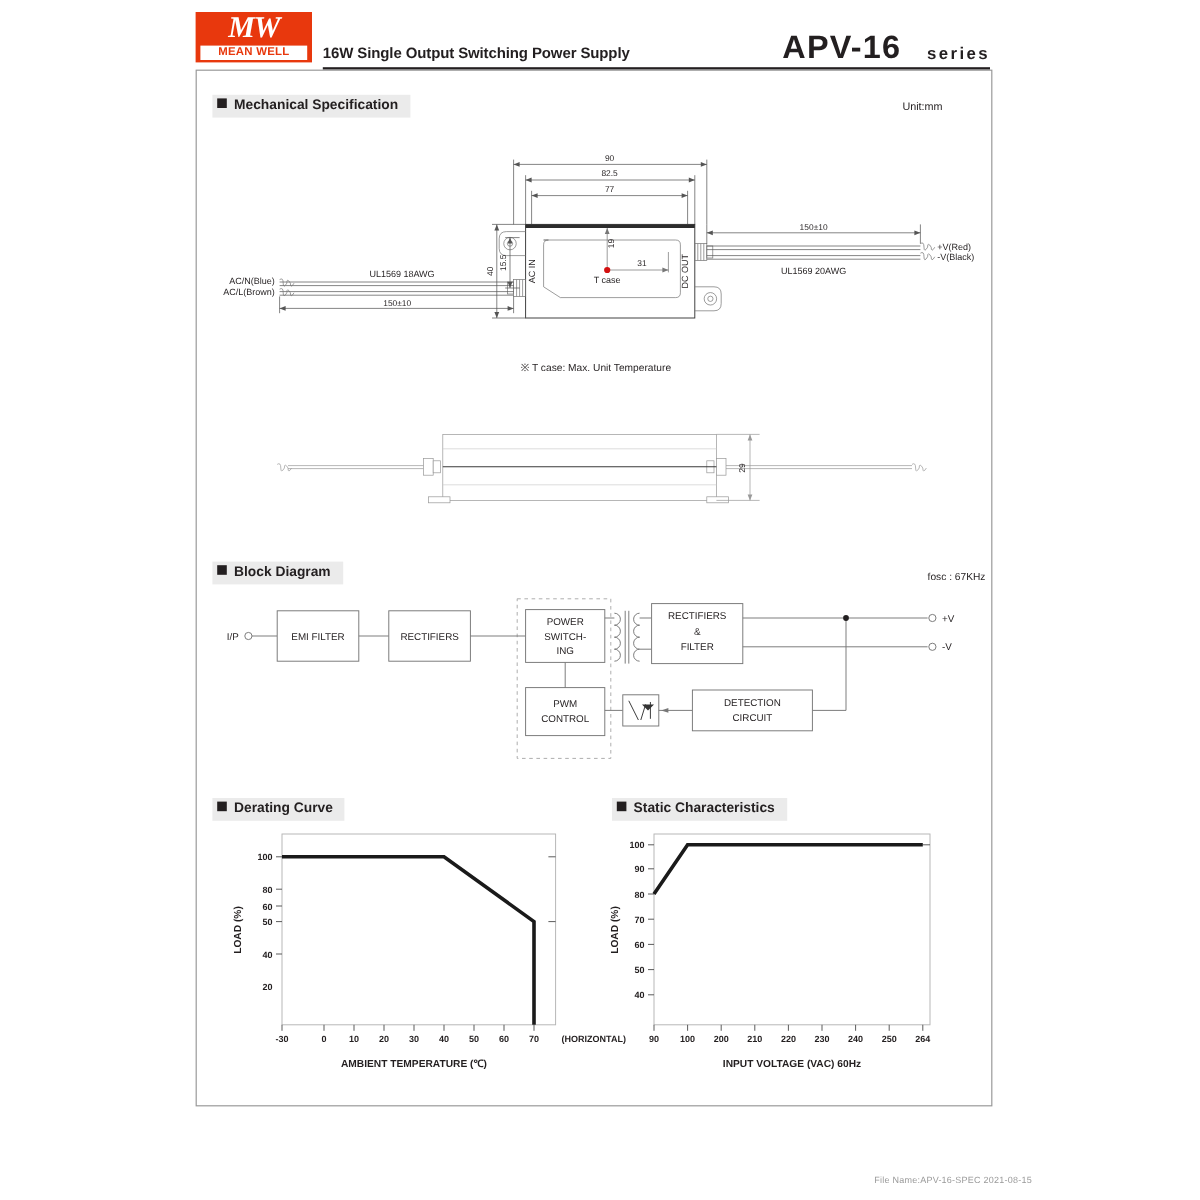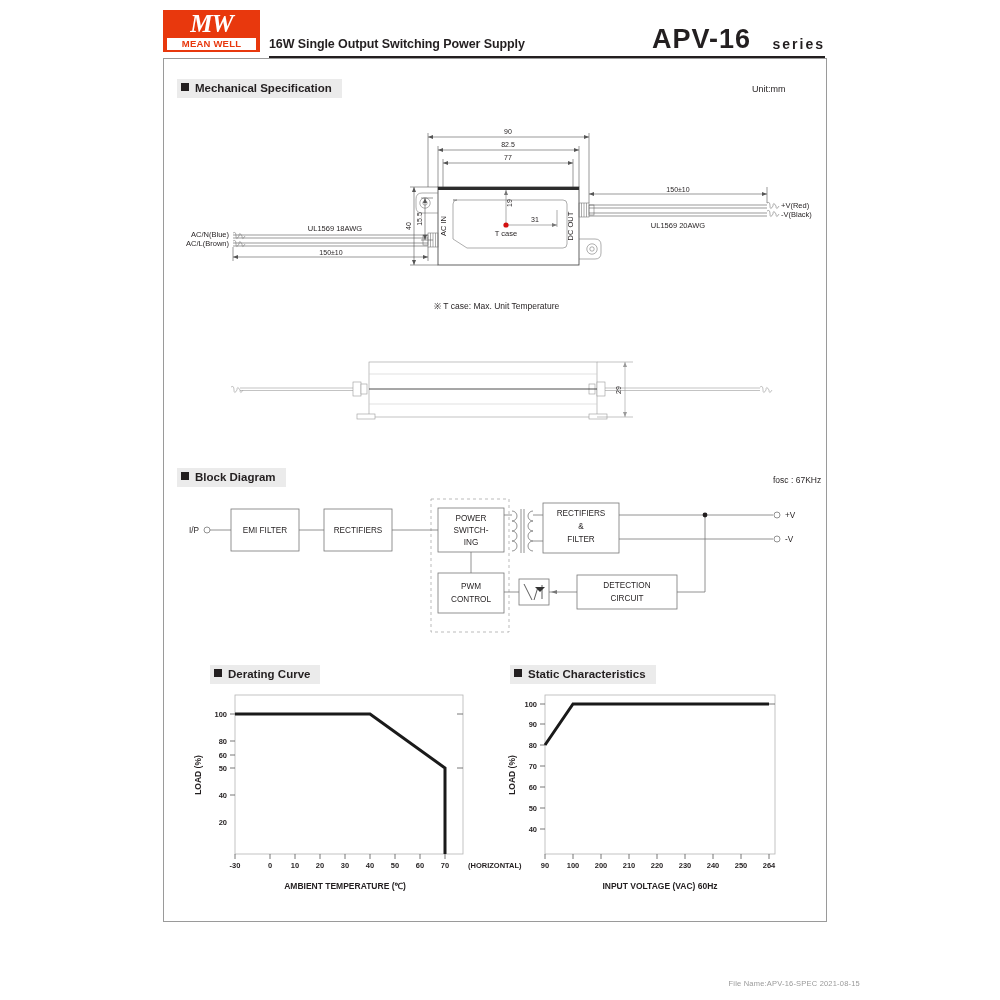--- a/index.html
+++ b/index.html
@@ -335,21 +335,21 @@
       </g>
     </g>
     <line x1="364" y1="97" x2="392" y2="97" stroke="#777" stroke-width="0.8"></line>
     <path d="M372 95 l-6 2 l6 2 z" fill="#777" stroke="none"></path>
 
     <rect x="392" y="80" width="100" height="34" fill="#ffffff" stroke="#777" stroke-width="0.8"></rect>
     <text class="blk-txt" x="442" y="93" text-anchor="middle">DETECTION</text>
     <text class="blk-txt" x="442" y="106" text-anchor="middle">CIRCUIT</text>
   </svg>
 
-  <div class="sect" style="left:177px;top:665px;margin-left:33px;">
+  <div class="sect" style="left:177px;top:665px;">
     <span class="sq"></span><span>Derating Curve</span>
   </div>
 
   <svg style="position:absolute;left:185px;top:690px;" width="320" height="205" viewBox="0 0 320 205">
 
     <rect x="50" y="5" width="228" height="159" fill="#ffffff" stroke="#b5b5b5" stroke-width="0.8"></rect>
 
     <g stroke="#555" stroke-width="0.8">
       <line x1="45" y1="24" x2="50" y2="24"></line>
       <line x1="45" y1="51" x2="50" y2="51"></line>

